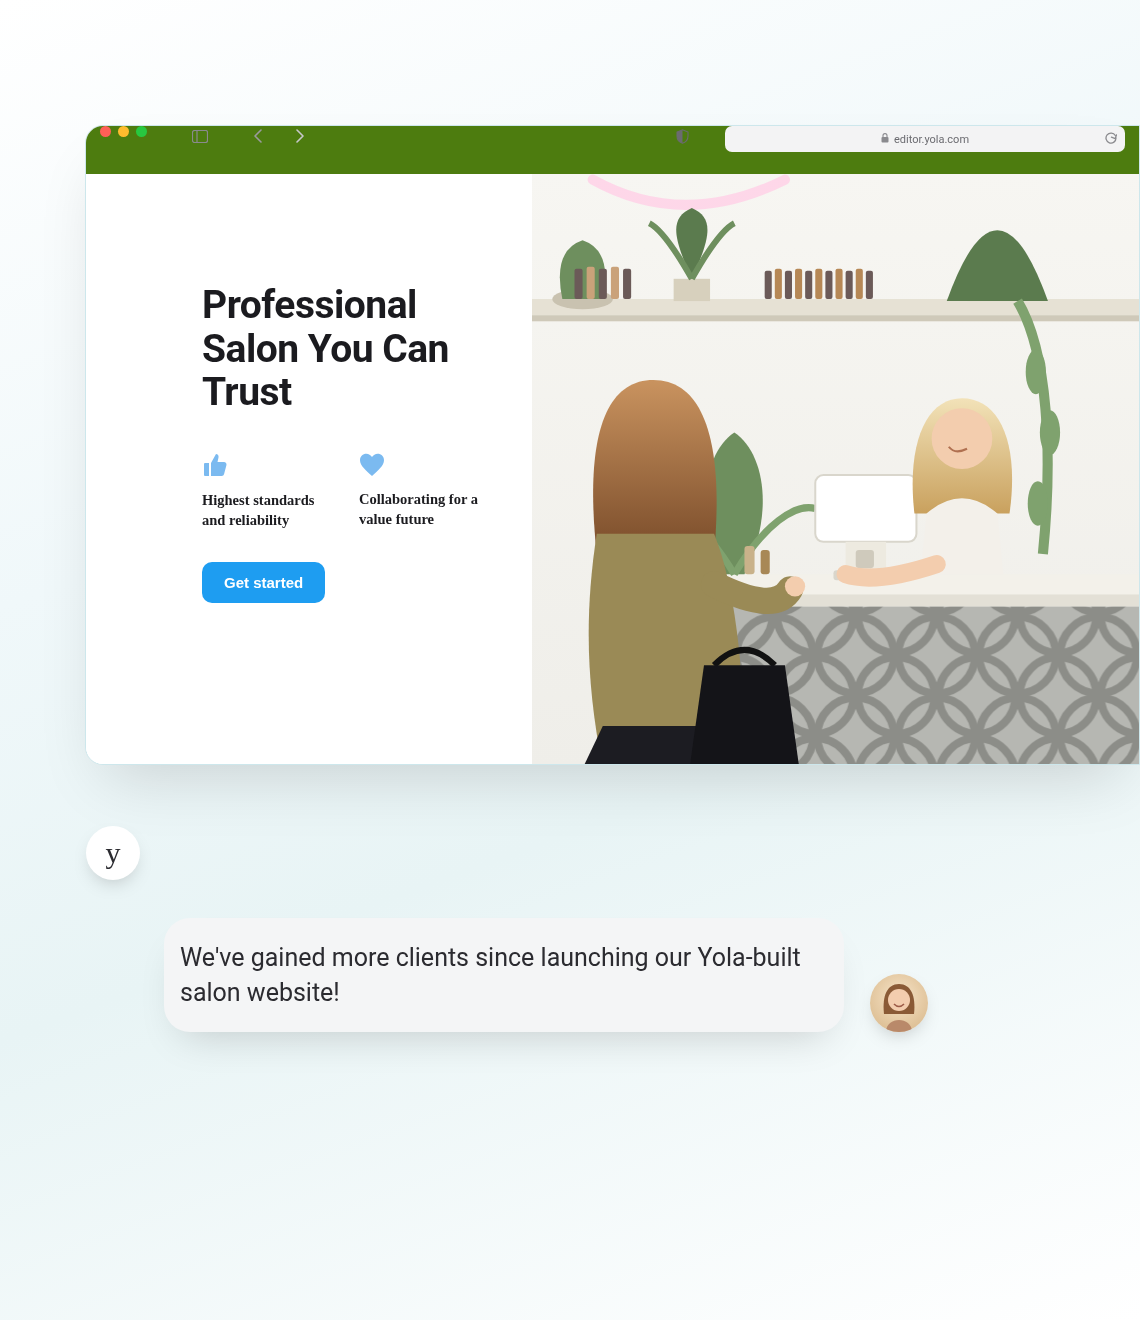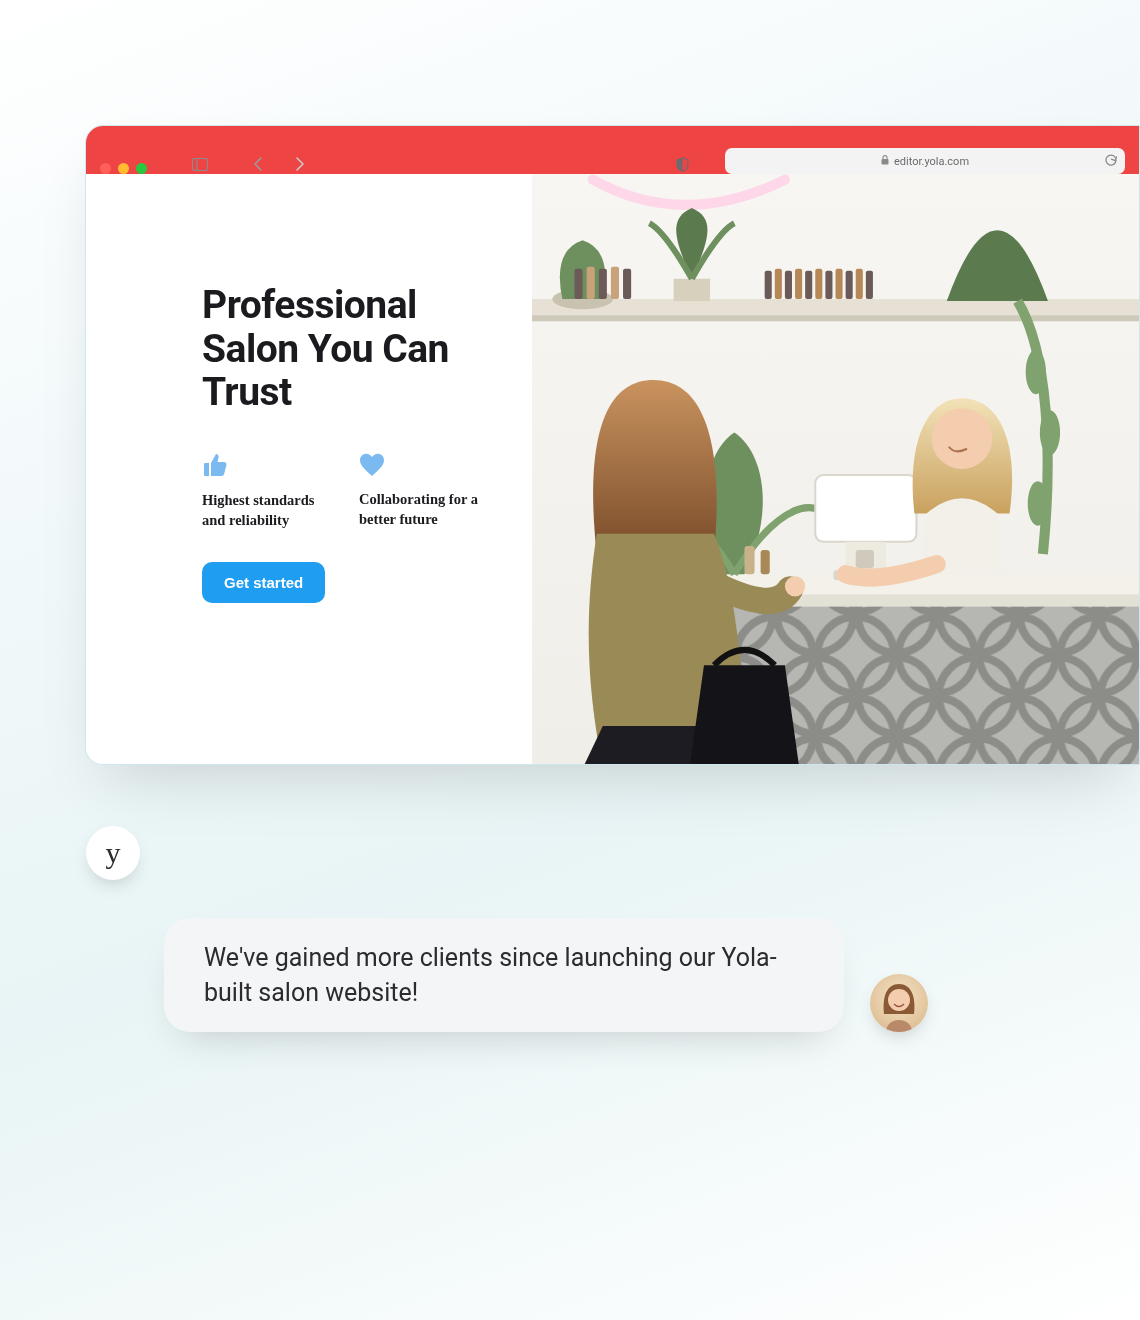--- a/index.html
+++ b/index.html
@@ -20,24 +20,24 @@
     height: 640px;
     background: #ffffff;
     border-radius: 18px 0 0 18px;
     border: 1px solid #cde7ec;
     box-shadow: 0 30px 60px -20px rgba(0,0,0,0.15);
     overflow: hidden;
   }
   .browser-chrome {
     height: 48px;
     display: flex;
-    align-items: flex-end;
+    align-items: flex-start;
     padding: 0 14px;
     gap: 27px;
-    background: #ef4444;
+    background: #4d7c0f;
   }
   .traffic-lights { display: flex; gap: 7px; margin-right: 16px; }
   .traffic-light { width: 11px; height: 11px; border-radius: 50%; }
   .tl-red    { background: #ff5f57; }
   .tl-yellow { background: #febc2e; }
   .tl-green  { background: #28c840; }
 
   .chrome-btn {
     color: #8a8a8e;
     font-size: 14px;
@@ -133,21 +133,21 @@
   
   .chat-wrap {
     position: absolute;
     top: 822px;
     left: 86px;
     width: 860px;
   }
   .bubble {
     background: #f4f5f6;
     border-radius: 26px;
-    padding: 22px 40px;
+    padding: 22px 16px;
     font-size: 25px;
     line-height: 1.4;
     color: #2b2b30;
     box-shadow: 0 20px 40px -18px rgba(0,0,0,0.18);
   }
   .bubble-row1 {
     display: flex;
     align-items: flex-start;
     gap: 24px;
   }
@@ -252,21 +252,21 @@
               </svg>
           </span>
           <div class="feature-label">Highest standards and reliability</div>
         </div>
         <div class="feature">
           <span>
             <svg width="26" height="23" viewBox="0 0 26 23">
                 <path fill="#7bbaf0" d="M13 23 C7 17.5 1 12.8 1 7.3 1 3.3 4 0.8 7.3 0.8 c2.4 0 4.4 1.3 5.7 3.3 1.3-2 3.3-3.3 5.7-3.3 C22 0.8 25 3.3 25 7.3 25 12.8 19 17.5 13 23z"></path>
               </svg>
           </span>
-          <div class="feature-label">Collaborating for a better future</div>
+          <div class="feature-label">Collaborating for a value future</div>
         </div>
       </div>
 
       <button class="cta-btn">Get started</button>
     </div>
 
     <div class="content-right">
 
       <svg class="scene" viewBox="0 0 600 592" preserveAspectRatio="xMidYMid slice">
         <defs>

